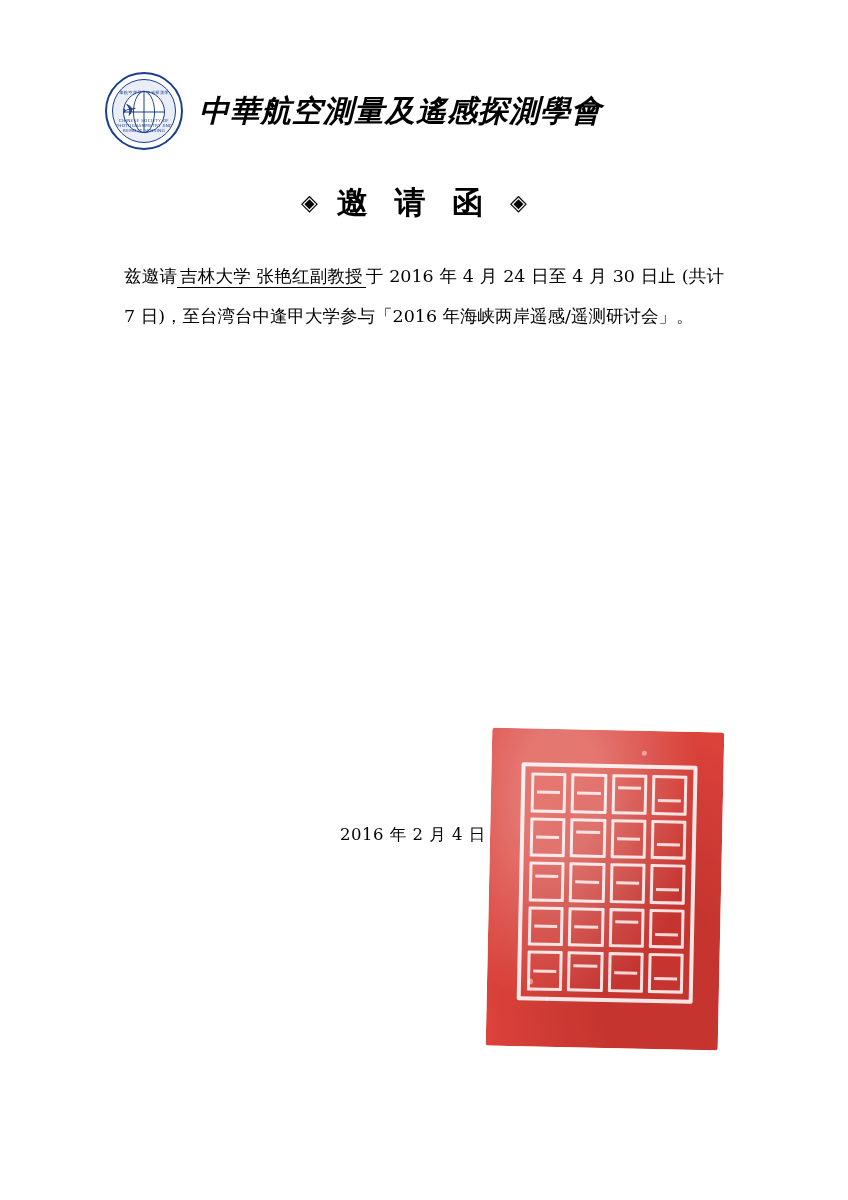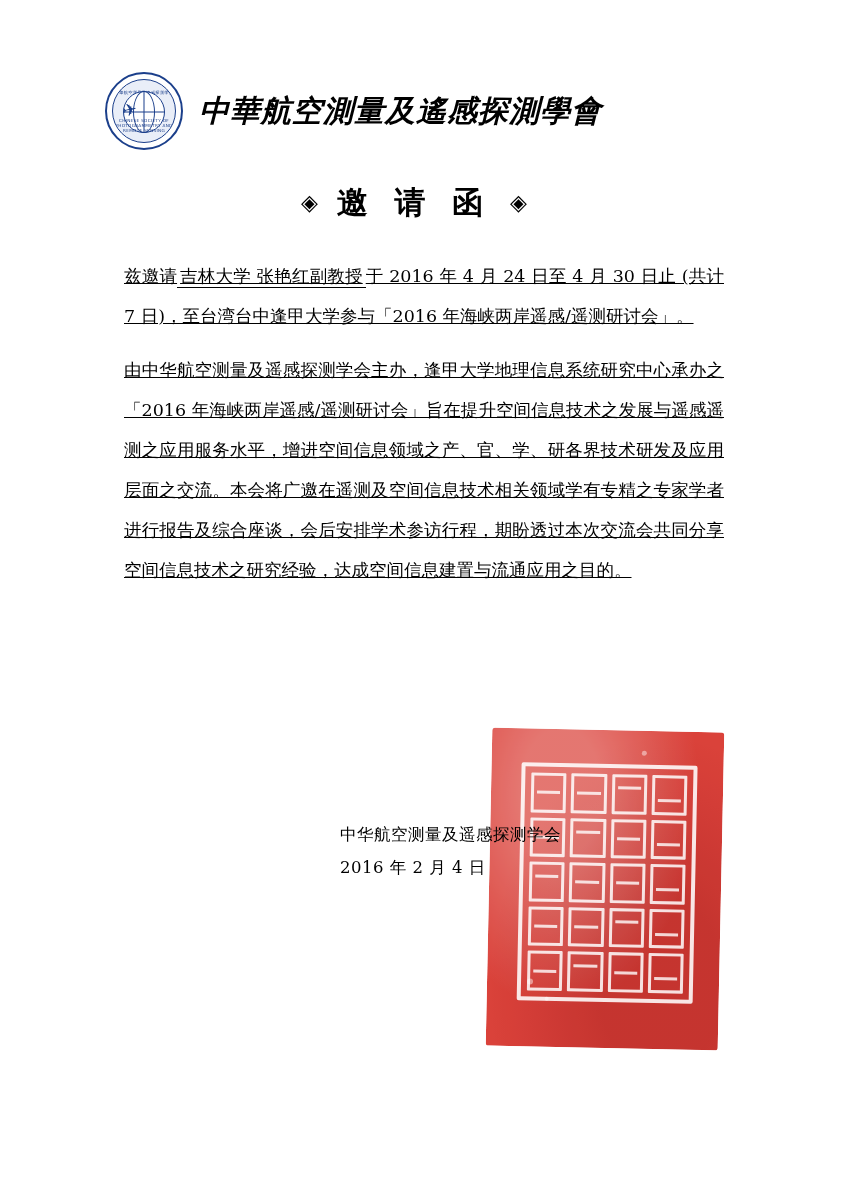--- a/index.html
+++ b/index.html
@@ -151,21 +151,20 @@
 
   
   .body-text {
     position: absolute;
     left: 124px;
     top: 256px;
     width: 600px;
     font-size: 17.5px;
     line-height: 40px;
     text-align: justify;
-    text-decoration: underline;
   }
   .para { margin: 0 0 14px 0; }
   .u-line {
     border-bottom: 1px solid #000;
     padding: 0 3px 1px 3px;
   }
 
   
   .signature {
     position: absolute;
@@ -255,21 +254,20 @@
   </div>
 
   <div class="doc-title">
     <span class="diamond">◈</span>
     <span>邀 请 函</span>
     <span class="diamond">◈</span>
   </div>
 
   <div class="body-text">
     <p class="para"><span>兹邀请</span><span class="u-line">吉林大学 张艳红副教授</span><span>于 2016 年 4 月 24 日至 4 月 30 日止 (共计 7 日)，至台湾台中逢甲大学参与「2016 年海峡两岸遥感/遥测研讨会」。</span></p>
-    <p class="para">由中华航空测量及遥感探测学会主办，逢甲大学地理信息系统研究中心承办之「2016 年海峡两岸遥感/遥测研讨会」旨在提升空间信息技术之发展与遥感遥测之应用服务水平，增进空间信息领域之产、官、学、研各界技术研发及应用层面之交流。本会将广邀在遥测及空间信息技术相关领域学有专精之专家学者进行报告及综合座谈，会后安排学术参访行程，期盼透过本次交流会共同分享空间信息技术之研究经验，达成空间信息建置与流通应用之目的。</p>
   </div>
 
   <div class="seal">
     <div class="seal-bg"></div>
     <div class="seal-frame">
       <div class="seal-grid">
         <span></span>
           <span></span>
           <span></span>
           <span></span>
@@ -290,17 +288,16 @@
           <span></span>
           <span></span>
       </div>
     </div>
     <div class="seal-speck" style="left:40px; top:250px; width:6px; height:6px;"></div>
     <div class="seal-speck" style="left:58px; top:268px; width:4px; height:4px;"></div>
     <div class="seal-speck" style="left:150px; top:20px; width:5px; height:5px;"></div>
   </div>
 
   <div class="signature">
-    <div>中华航空测量及遥感探测学会</div>
     <div>2016 年 2 月 4 日</div>
   </div>
 
 </div>
 
 </body></html>

